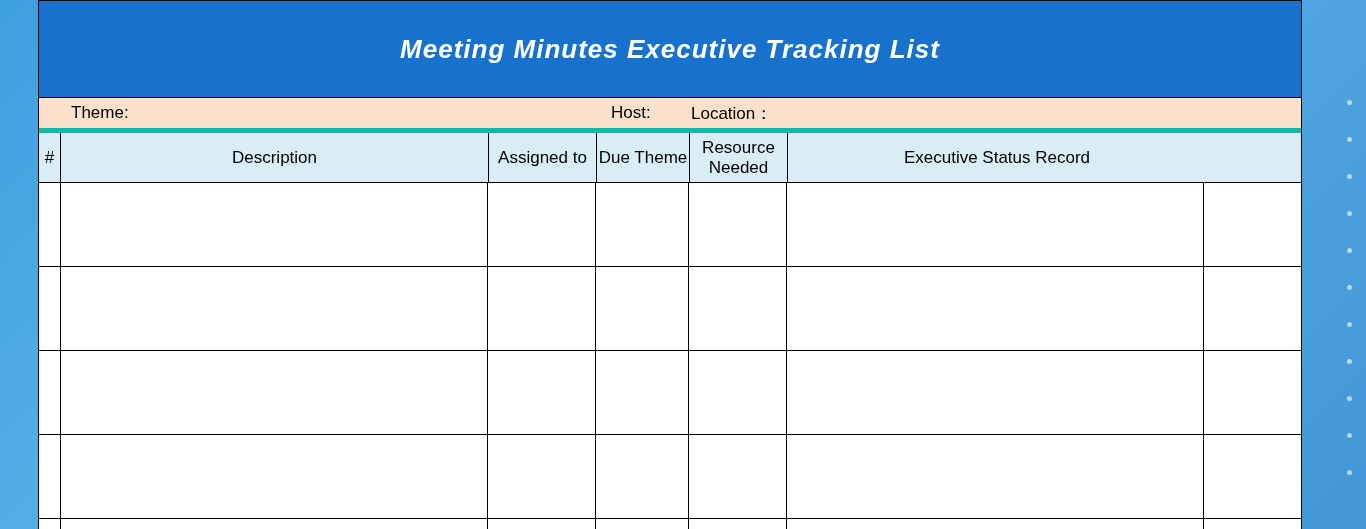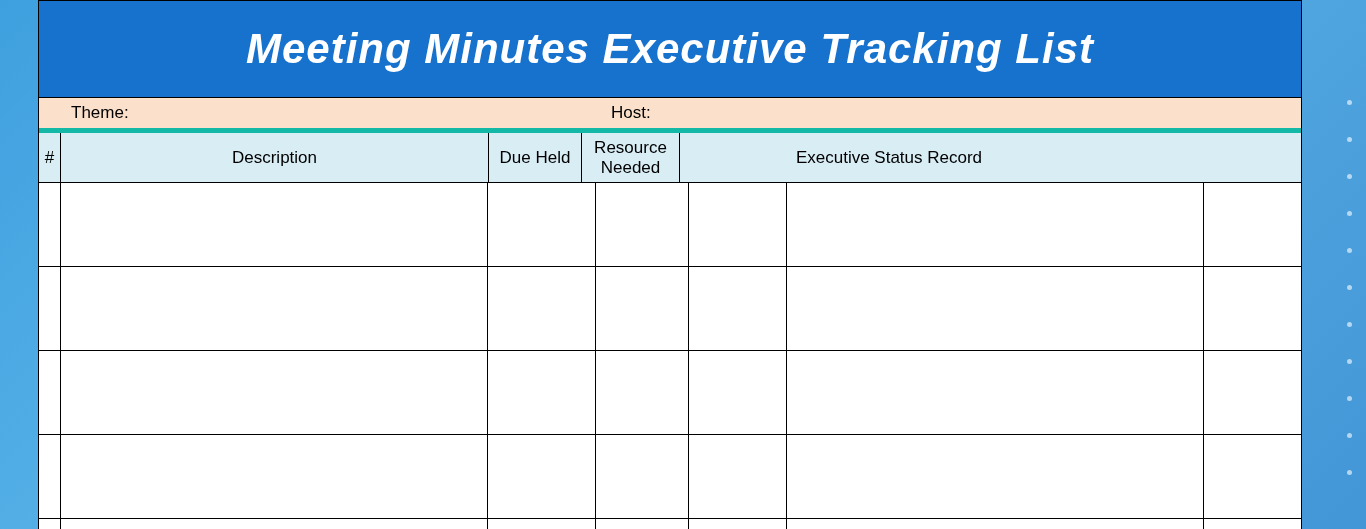--- a/index.html
+++ b/index.html
@@ -36,21 +36,21 @@
     .header {
       background: #1672cd;
       height: 97px;
       display: flex;
       align-items: center;
       justify-content: center;
       border-bottom: 1px solid #000;
     }
     .title {
       color: #fff;
-      font-size: 42px;
+      font-size: 26px;
       font-weight: bold;
       font-style: italic;
       letter-spacing: 1px;
     }
     .meta-row {
       display: flex;
       background: #fbe1cc;
       height: 35px;
       border-bottom: 5px solid #14b8a6;
       font-size: 17px;
@@ -120,26 +120,28 @@
 
 <div class="page">
 
   <div class="header">
     <div class="title">Meeting Minutes Executive Tracking List</div>
   </div>
 
   <div class="meta-row">
     <div class="meta-cell meta-theme">Theme:</div>
     <div class="meta-cell meta-host">Host:</div>
+    <div class="meta-cell meta-location">Location：</div>
   </div>
 
   <div class="col-row">
     <div class="col-cell c-num">#</div>
     <div class="col-cell c-desc">Description</div>
-    <div class="col-cell c-due">Due Held</div>
+    <div class="col-cell c-assn">Assigned to</div>
+    <div class="col-cell c-due">Due Theme</div>
     <div class="col-cell c-res">Resource Needed</div>
     <div class="col-cell c-exec">Executive Status Record</div>
   </div>
 
   <div id="rows-container">
       <div class="body-row">
         <div class="body-cell c-num"></div>
         <div class="body-cell c-desc"></div>
         <div class="body-cell c-assn"></div>
         <div class="body-cell c-due"></div>

